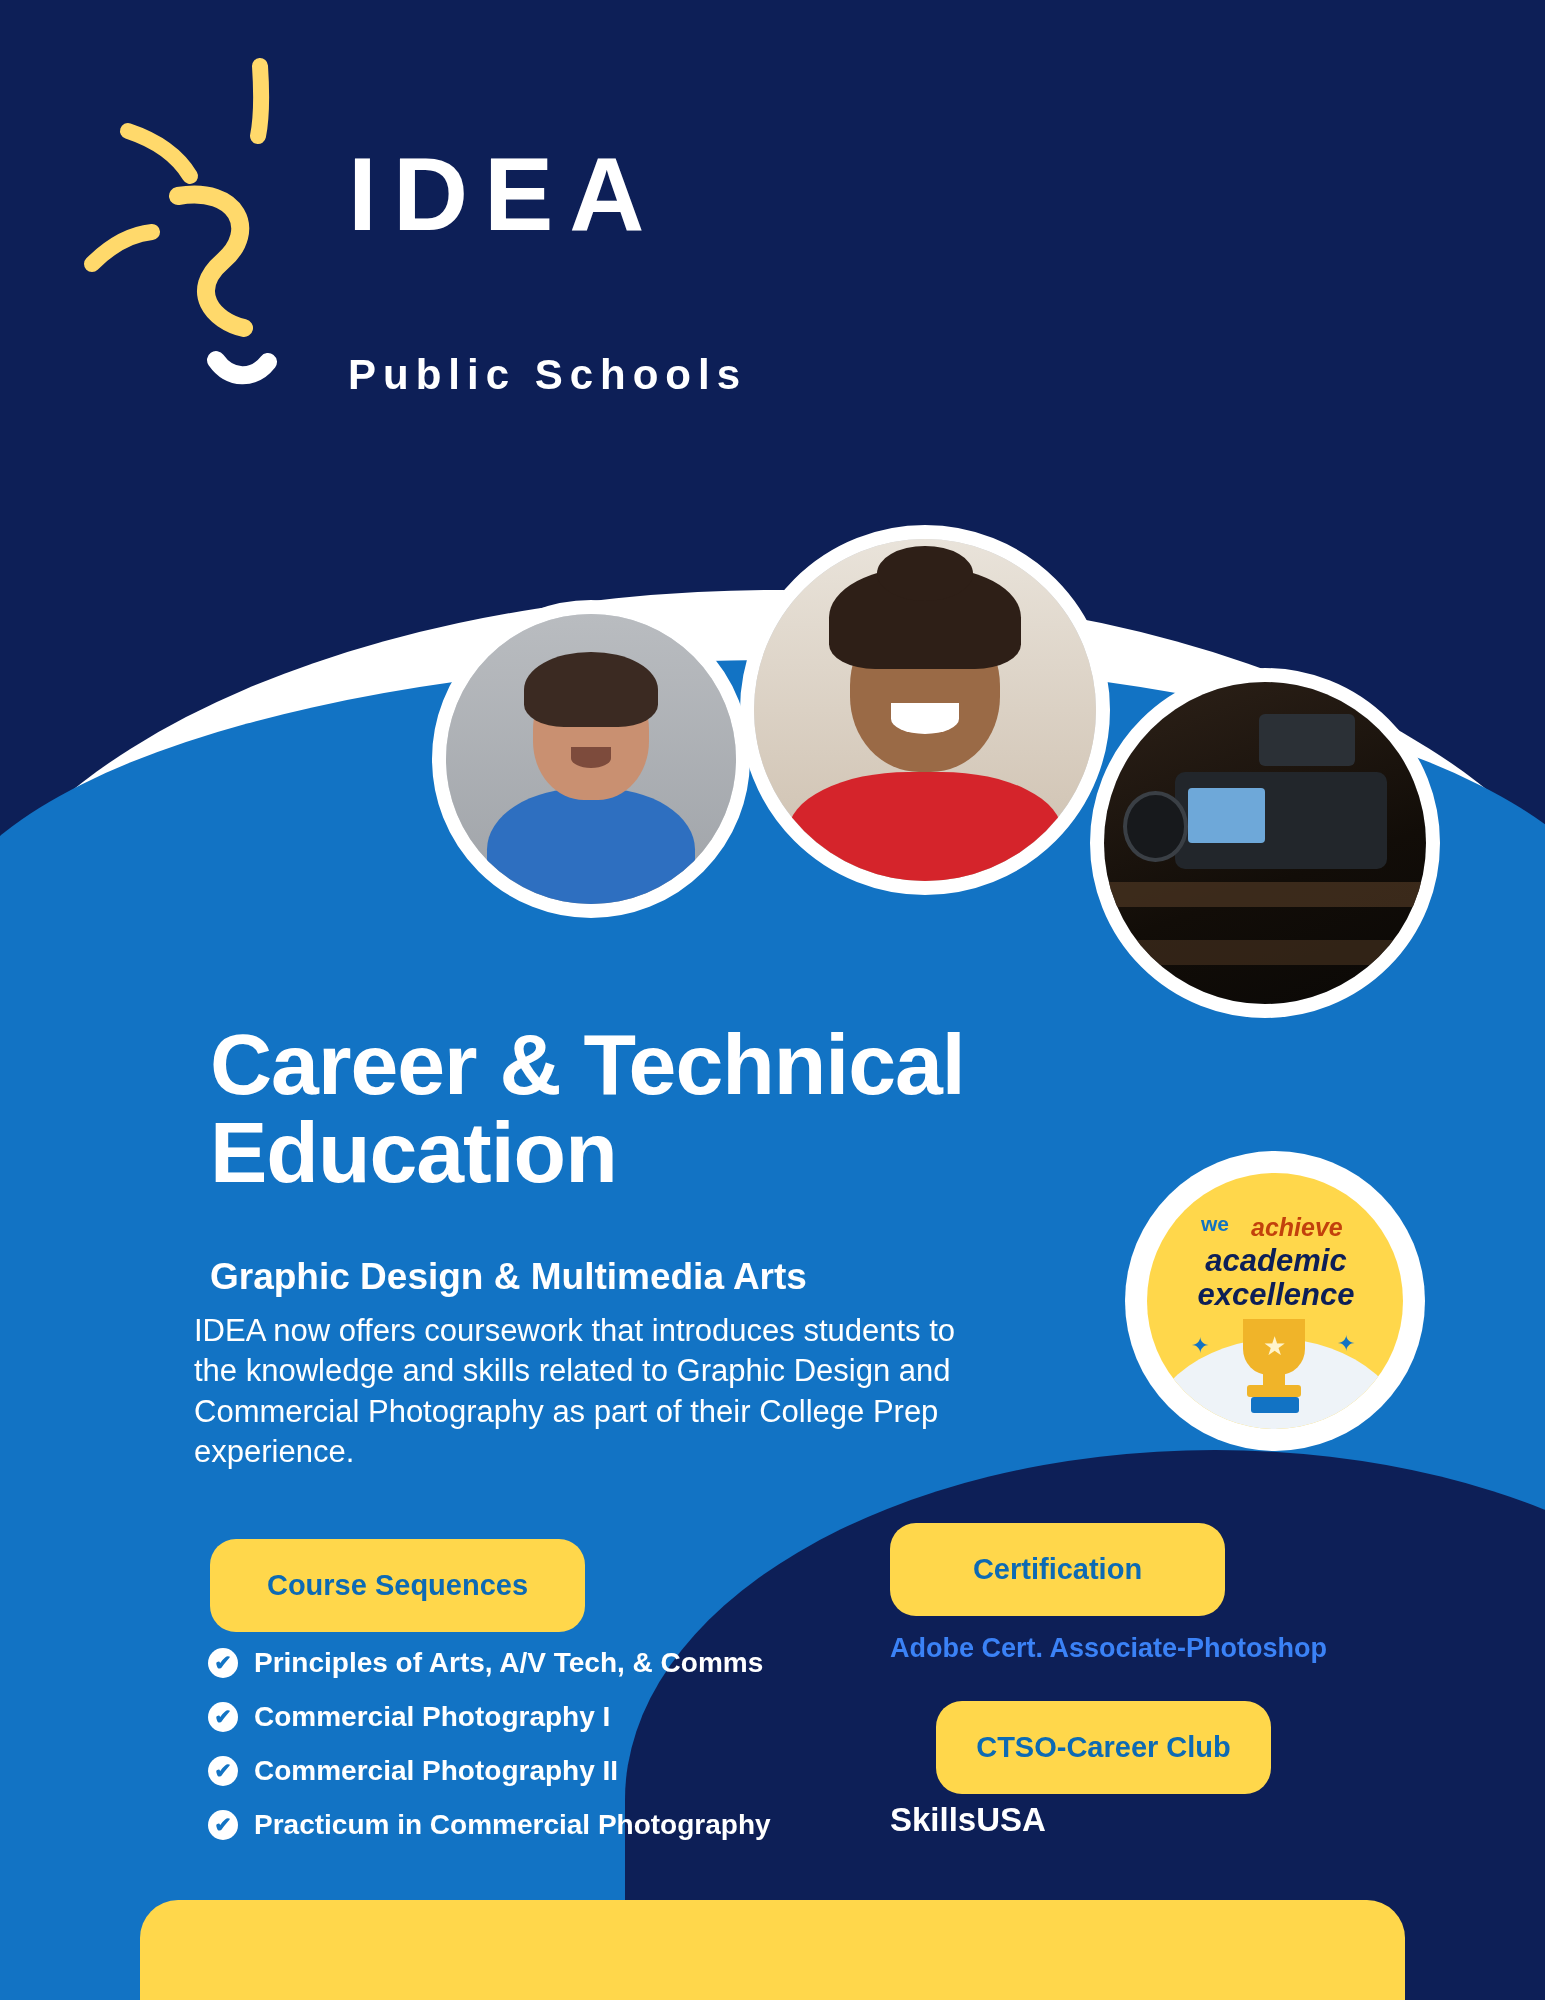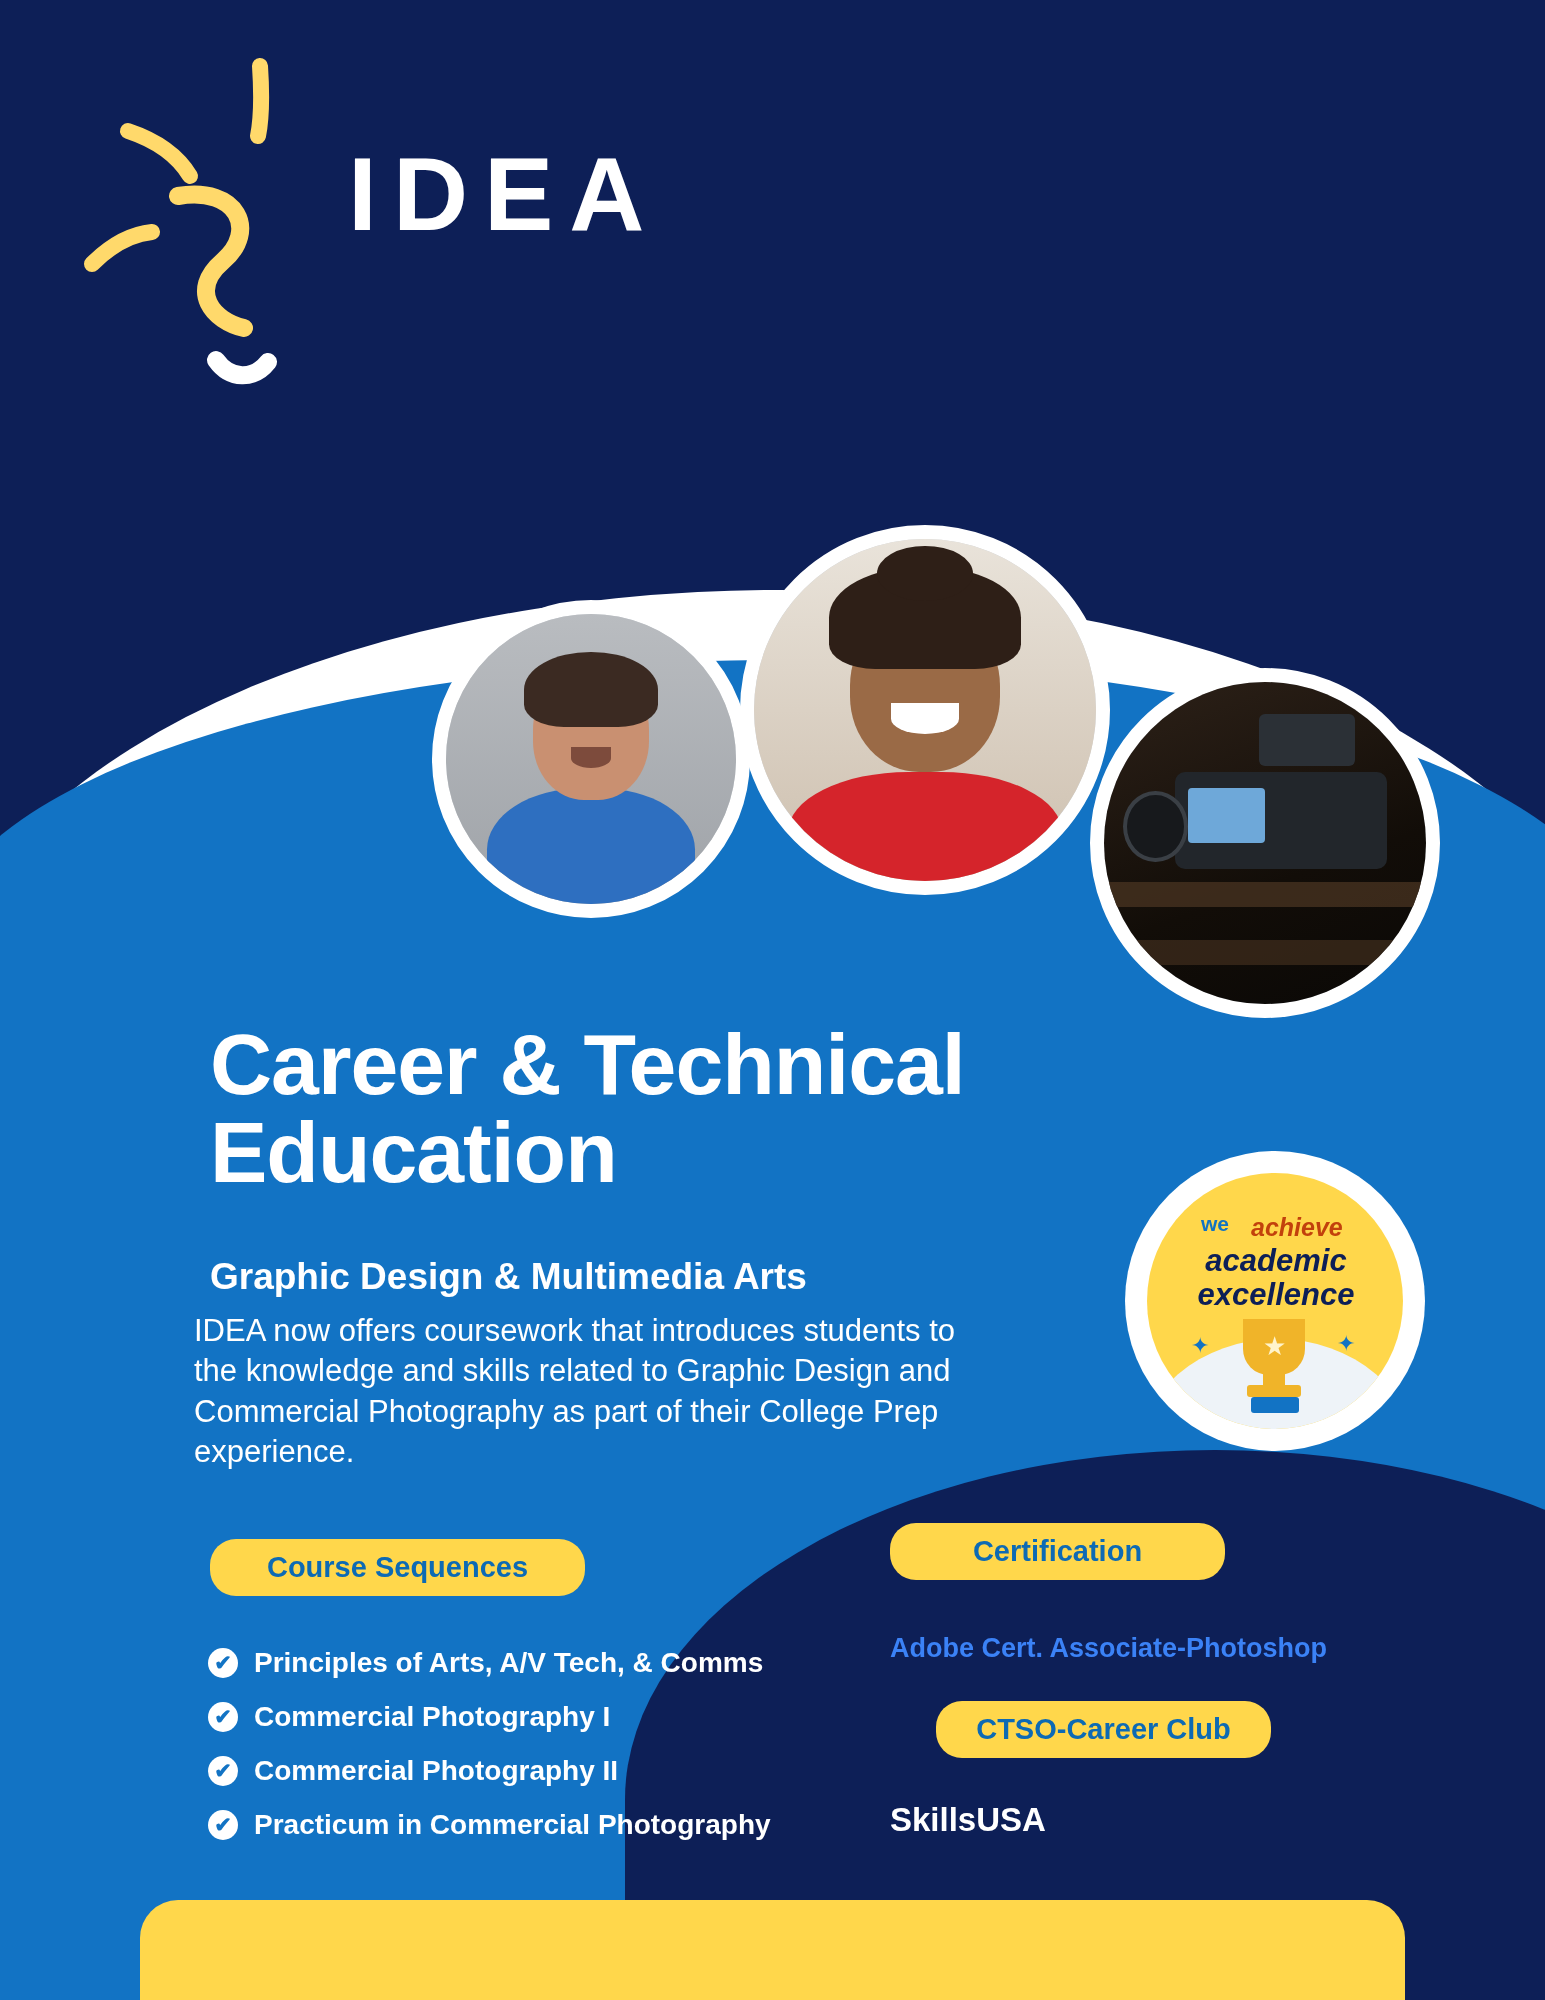--- a/index.html
+++ b/index.html
@@ -198,21 +198,21 @@
   .seal-spark { position: absolute; color: #1273c4; font-size: 22px; }
 
   
   .pill {
     position: absolute;
     background: #ffd74b;
     color: #0d6ab4;
     font-size: 29px;
     font-weight: bold;
     border-radius: 26px;
-    padding: 12px 0;
+    padding: 30px 0;
     text-align: center;
     z-index: 9;
   }
   .pill-courses { left: 210px; top: 1528px; width: 375px; }
   .pill-cert { left: 890px; top: 1512px; width: 335px; }
   .pill-ctso { left: 936px; top: 1690px; width: 335px; }
 
   
   .courses { position: absolute; left: 208px; top: 1625px; width: 660px; z-index: 9; }
   .course-row { display: flex; align-items: center; height: 54px; }
@@ -260,20 +260,21 @@
 
   <div class="logo">
     <svg class="logo-mark" viewBox="0 0 260 360">
       <path d="M212 30 C214 60 214 80 210 100" stroke="#ffd96b" stroke-width="16" fill="none" stroke-linecap="round"></path>
       <path d="M80 95 C110 105 130 120 142 140" stroke="#ffd96b" stroke-width="16" fill="none" stroke-linecap="round"></path>
       <path d="M44 228 C64 208 84 198 104 196" stroke="#ffd96b" stroke-width="16" fill="none" stroke-linecap="round"></path>
       <path d="M130 160 C190 150 210 195 175 225 C140 255 165 285 196 292" stroke="#ffd96b" stroke-width="18" fill="none" stroke-linecap="round"></path>
       <path d="M168 324 C182 344 206 344 220 326" stroke="#ffffff" stroke-width="18" fill="none" stroke-linecap="round"></path>
     </svg>
     <div class="logo-text">IDEA</div>
+    <div class="logo-sub">Public Schools</div>
   </div>
 
   <div class="photos">
     <div class="pcircle p1">
       <div class="kid1-bg"></div>
         <div class="kid1-shirt"></div>
         <div class="kid1-head"></div>
       <div class="kid1-hair"></div>
         <div class="kid1-smile"></div>
     </div>

